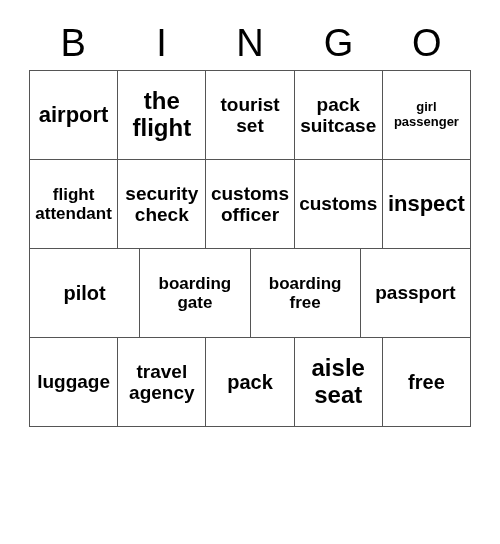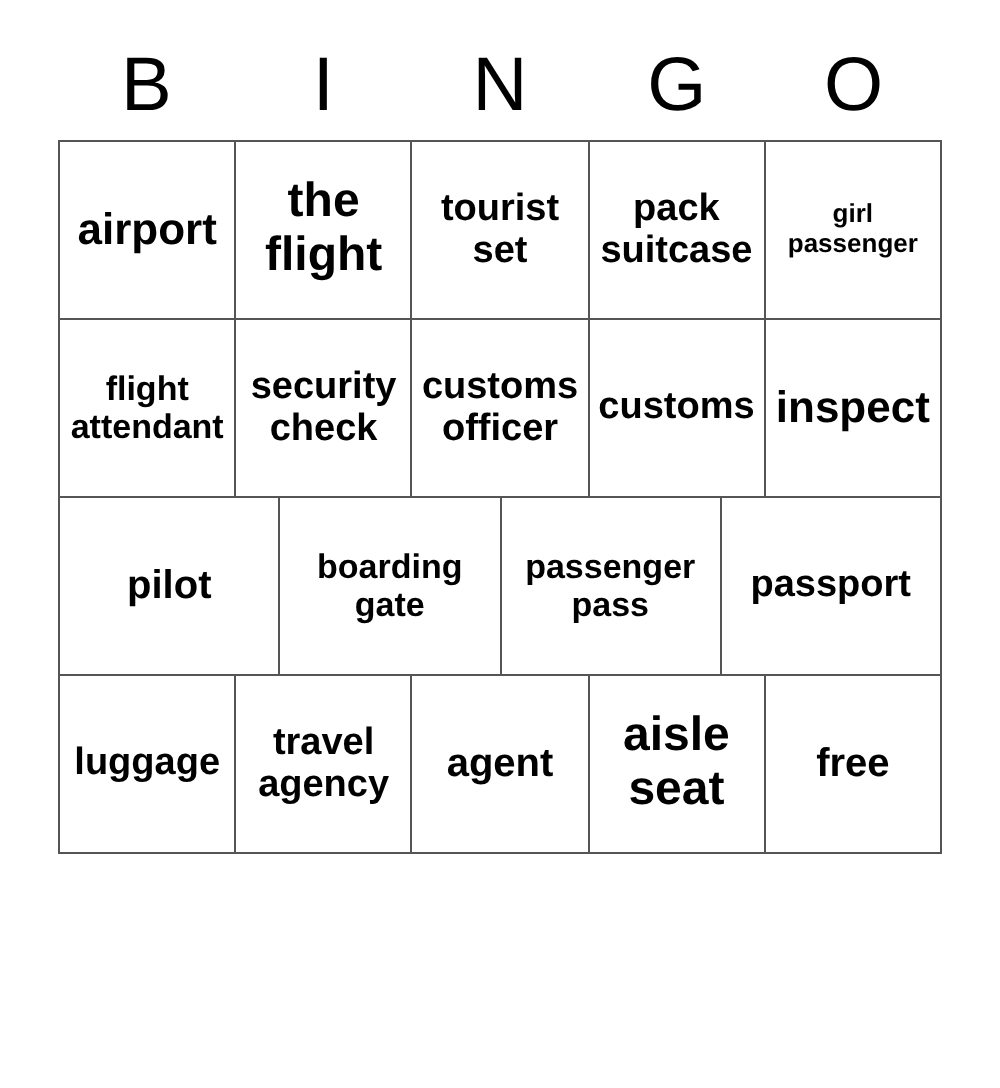--- a/index.html
+++ b/index.html
@@ -128,36 +128,36 @@
     </div>
 
     <div class="grid-row">
       <div class="cell fs-xxl">
           <span>pilot</span>
         </div>
       <div class="cell fs-sm">
           <span>boarding gate</span>
         </div>
       <div class="cell fs-sm">
-          <span>passenger pass</span>
+          <span>boarding free</span>
         </div>
       <div class="cell fs-md">
           <span>passport</span>
         </div>
     </div>
 
     <div class="grid-row">
       <div class="cell fs-md">
           <span>luggage</span>
         </div>
       <div class="cell fs-md">
           <span>travel agency</span>
         </div>
       <div class="cell fs-xxl">
-          <span>agent</span>
+          <span>pack</span>
         </div>
       <div class="cell fs-xl">
           <span>aisle seat</span>
         </div>
       <div class="cell fs-xxl">
           <span>free</span>
         </div>
     </div>
 
 

